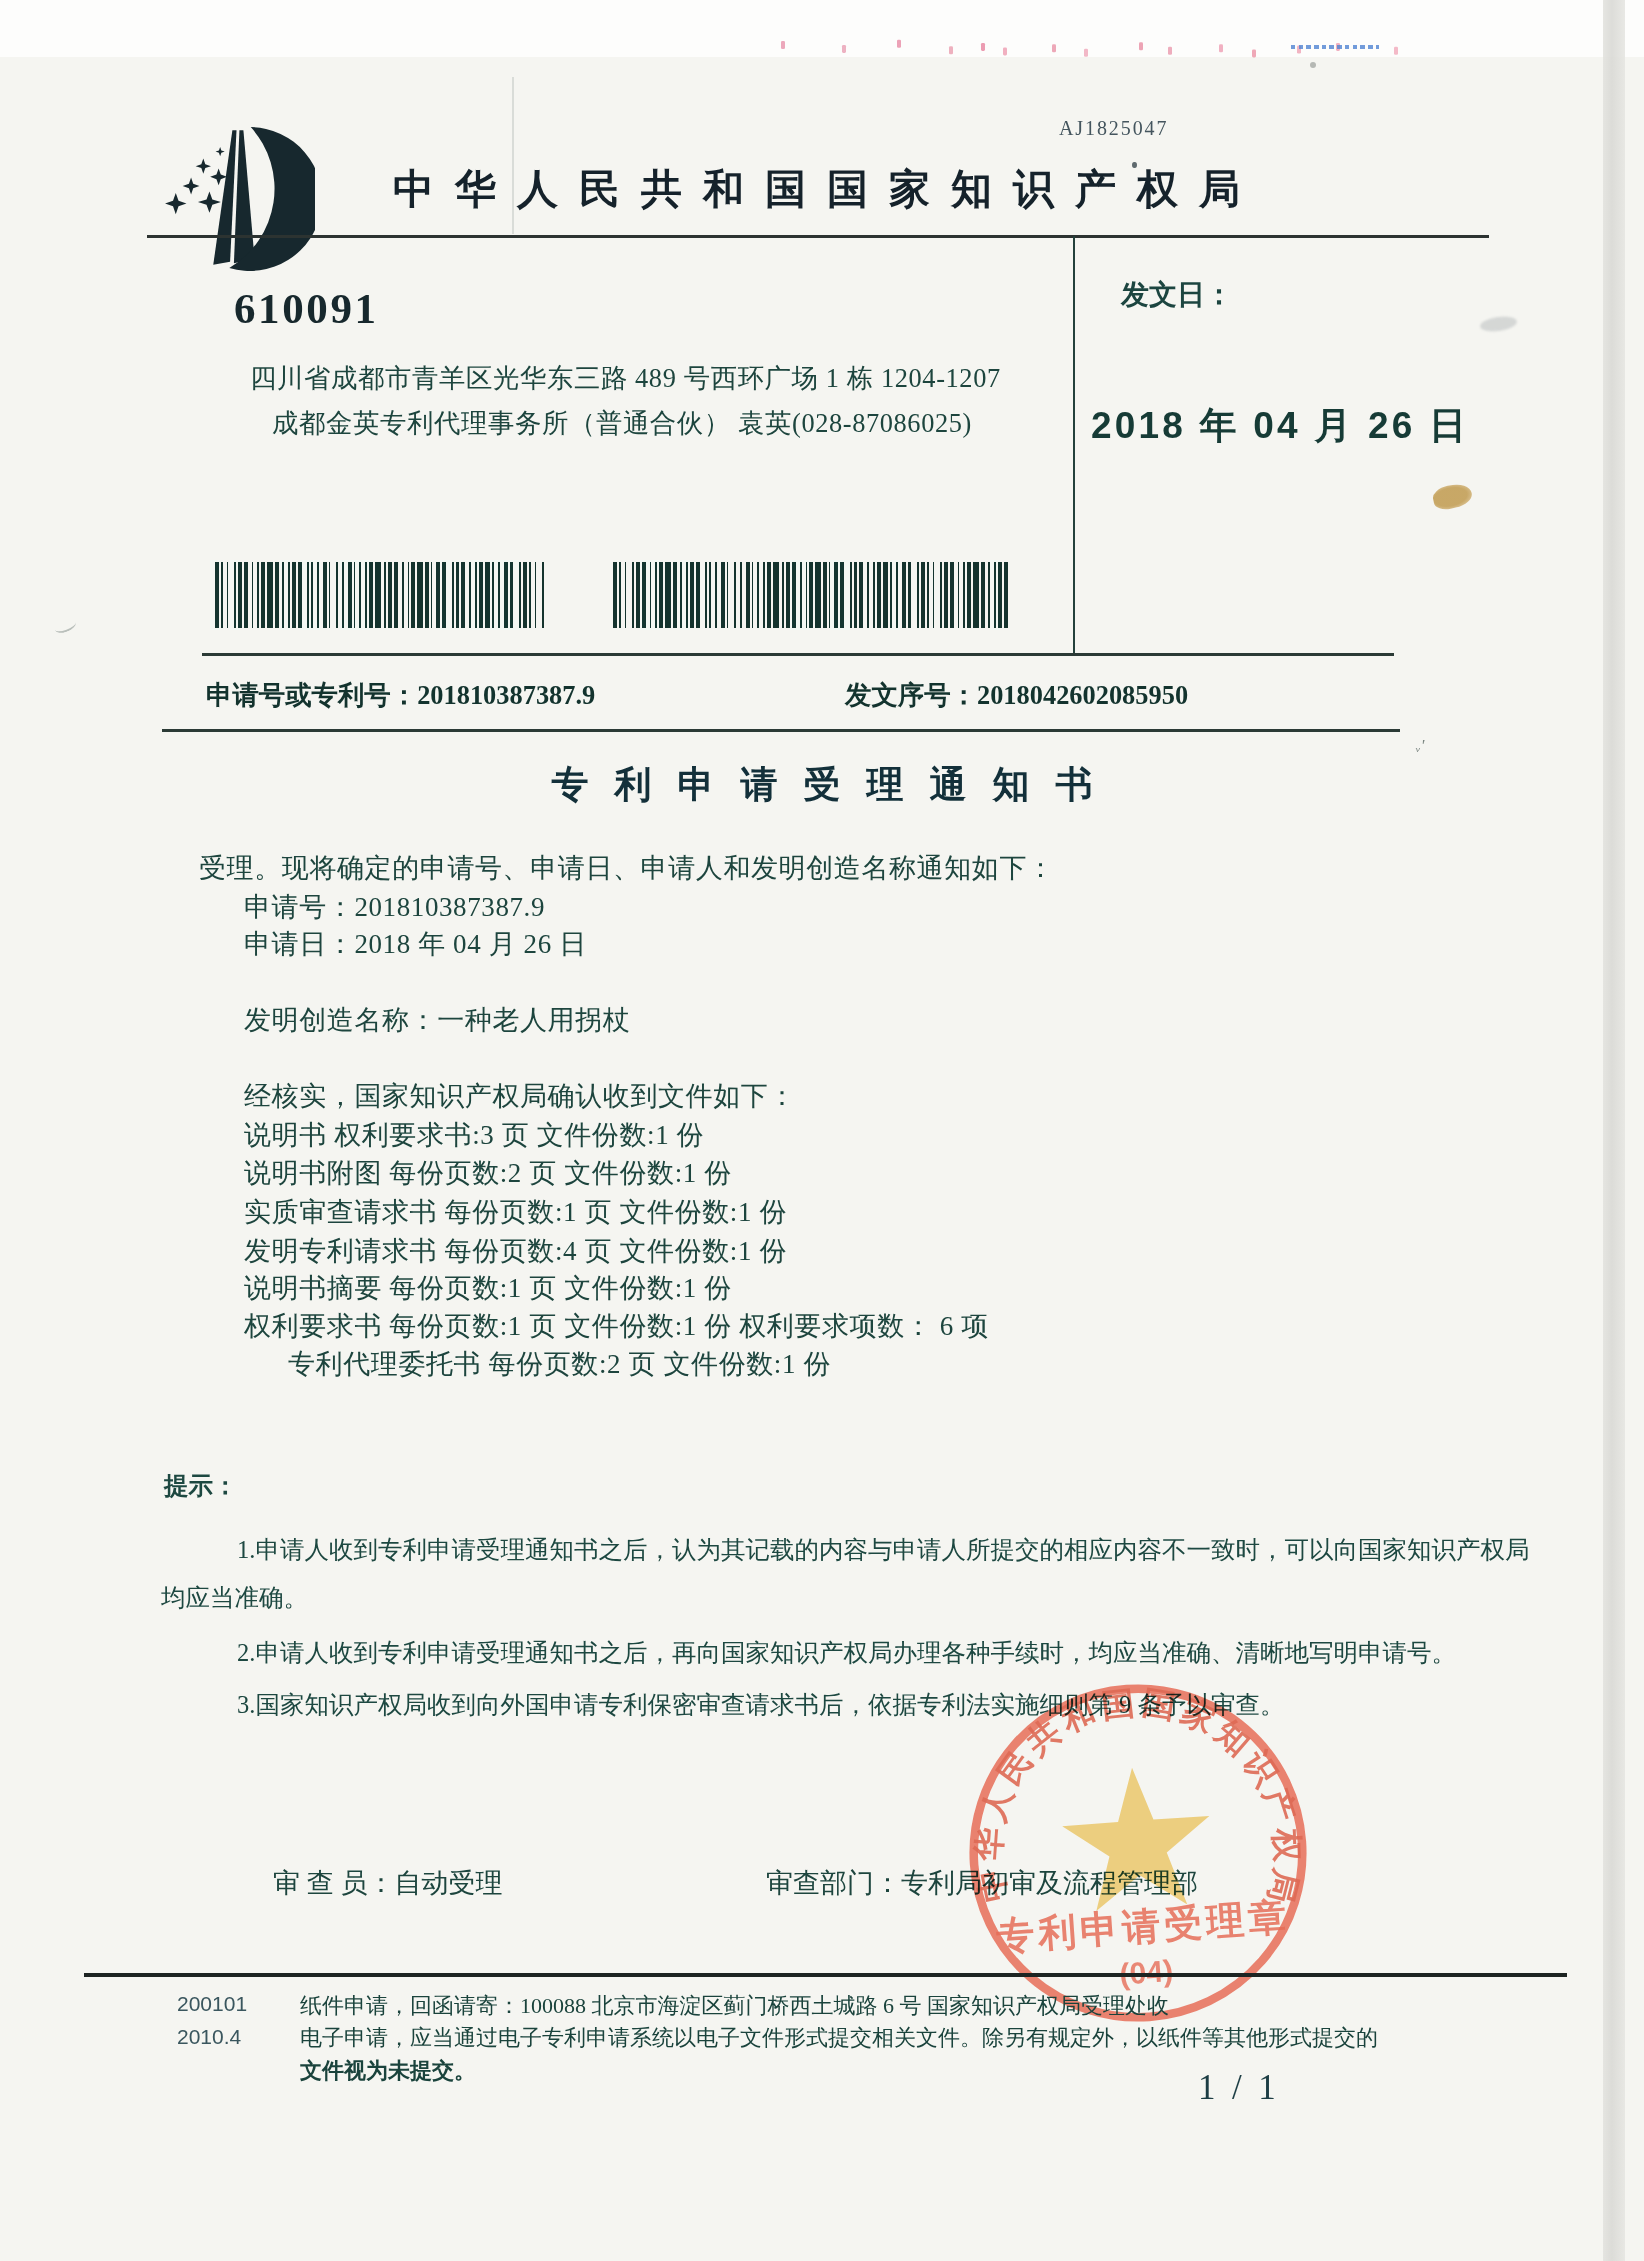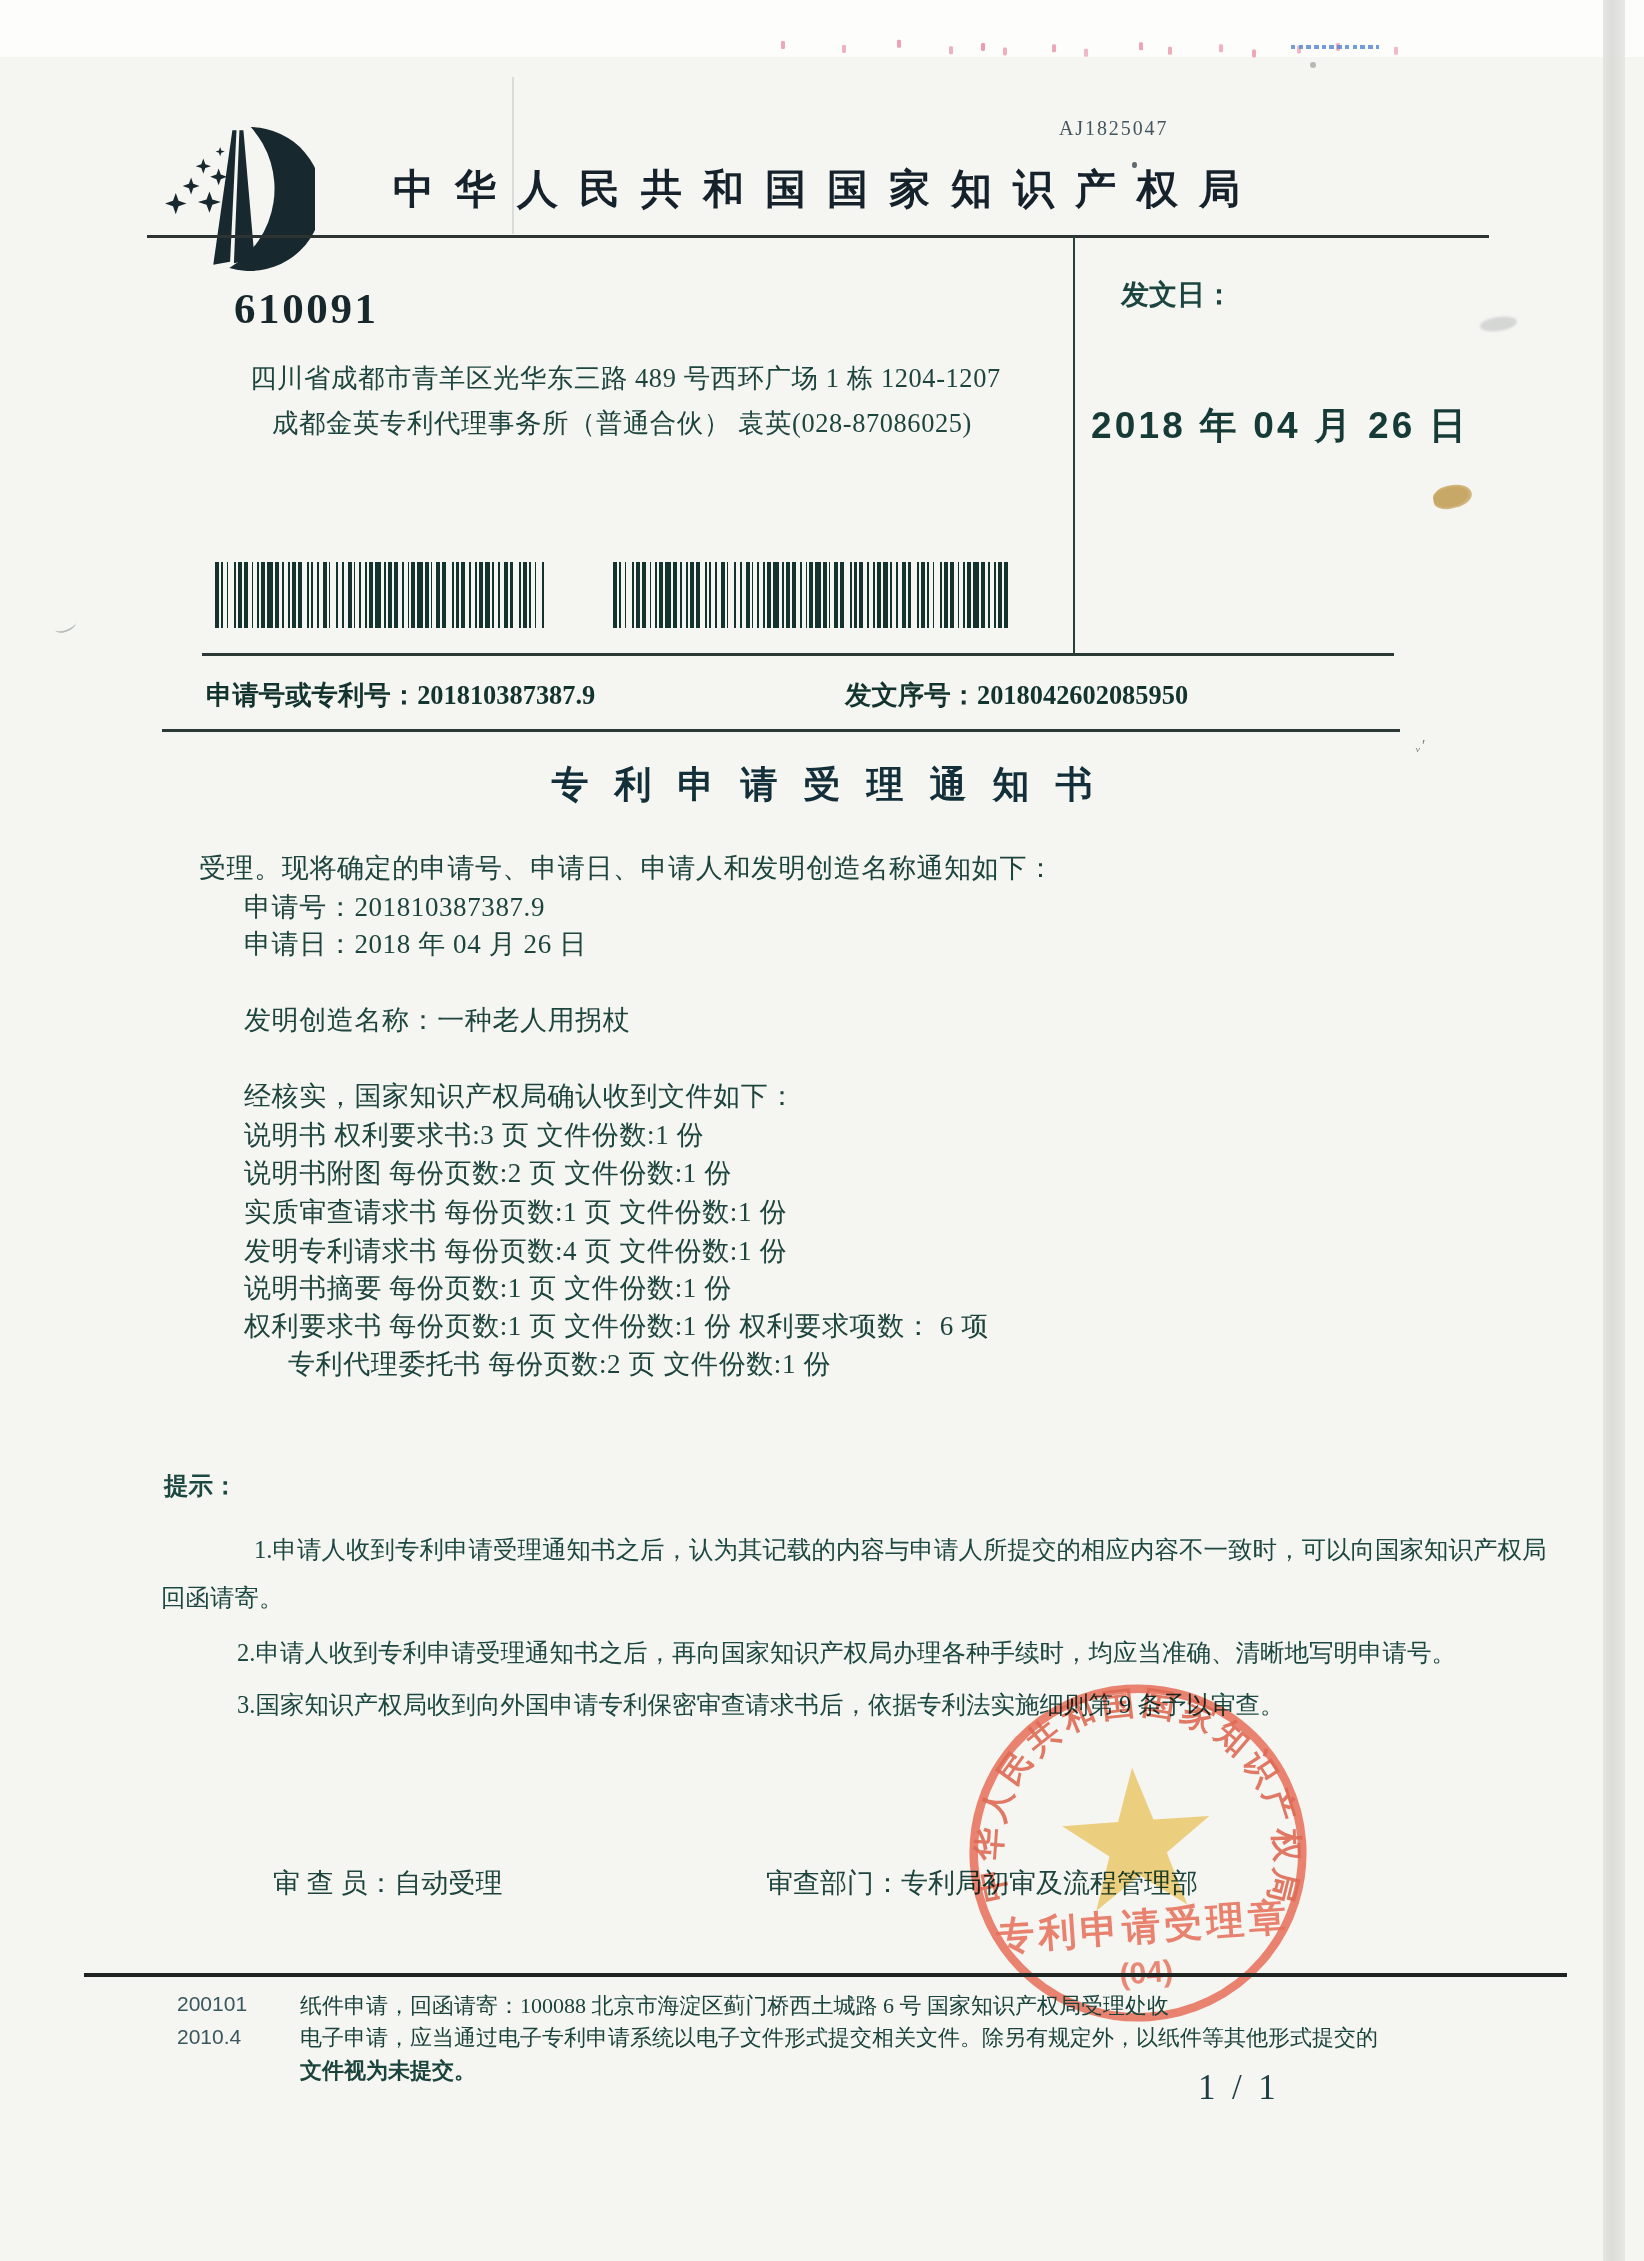--- a/index.html
+++ b/index.html
@@ -61,21 +61,21 @@
   .d1 { left:244px; top:1155px; }
   .d2 { left:244px; top:1194px; }
   .d3 { left:244px; top:1233px; }
   .d4 { left:244px; top:1270px; }
   .d5 { left:244px; top:1308px; }
   .d6 { left:244px; top:1346px;margin-left:44px; }
 
   
   .tip { white-space:nowrap; font-size:24.5px; color:#1d4841; }
   .tips-heading { left:164px; top:1469px; font-size:24.5px; font-weight:bold; color:#1d4841; }
-  .t1a { left:237px; top:1533px;margin-left:17px; }
+  .t1a { left:237px; top:1533px; }
   .t1b { left:161px; top:1581px; }
   .t2  { left:237px; top:1636px; }
   .t3  { left:237px; top:1688px; }
 
   
   .signoff { top:1865px; font-size:27px; color:#1d453e; white-space:nowrap; }
   .examiner { left:273px; }
   .dept { left:766px; }
 
   
@@ -172,21 +172,21 @@
   <div class="abs bline d0">说明书 权利要求书:3 页 文件份数:1 份</div>
   <div class="abs bline d1">说明书附图 每份页数:2 页 文件份数:1 份</div>
   <div class="abs bline d2">实质审查请求书 每份页数:1 页 文件份数:1 份</div>
   <div class="abs bline d3">发明专利请求书 每份页数:4 页 文件份数:1 份</div>
   <div class="abs bline d4">说明书摘要 每份页数:1 页 文件份数:1 份</div>
   <div class="abs bline d5">权利要求书 每份页数:1 页 文件份数:1 份 权利要求项数： 6 项</div>
   <div class="abs bline d6">专利代理委托书 每份页数:2 页 文件份数:1 份</div>
 
   <div class="abs tips-heading">提示：</div>
   <div class="abs tip t1a">1.申请人收到专利申请受理通知书之后，认为其记载的内容与申请人所提交的相应内容不一致时，可以向国家知识产权局</div>
-  <div class="abs tip t1b">回函请寄。</div>
+  <div class="abs tip t1b">均应当准确。</div>
   <div class="abs tip t2">2.申请人收到专利申请受理通知书之后，再向国家知识产权局办理各种手续时，均应当准确、清晰地写明申请号。</div>
   <div class="abs tip t3">3.国家知识产权局收到向外国申请专利保密审查请求书后，依据专利法实施细则第 9 条予以审查。</div>
 
   <div class="abs signoff examiner">审 查 员：自动受理</div>
   <div class="abs signoff dept">审查部门：专利局初审及流程管理部</div>
 
   <svg class="abs stamp" viewBox="0 0 560 560">
     <defs>
       <path id="arcT" d="M 82 349 A 210 210 0 1 1 478 349" fill="none"></path>
     </defs>

